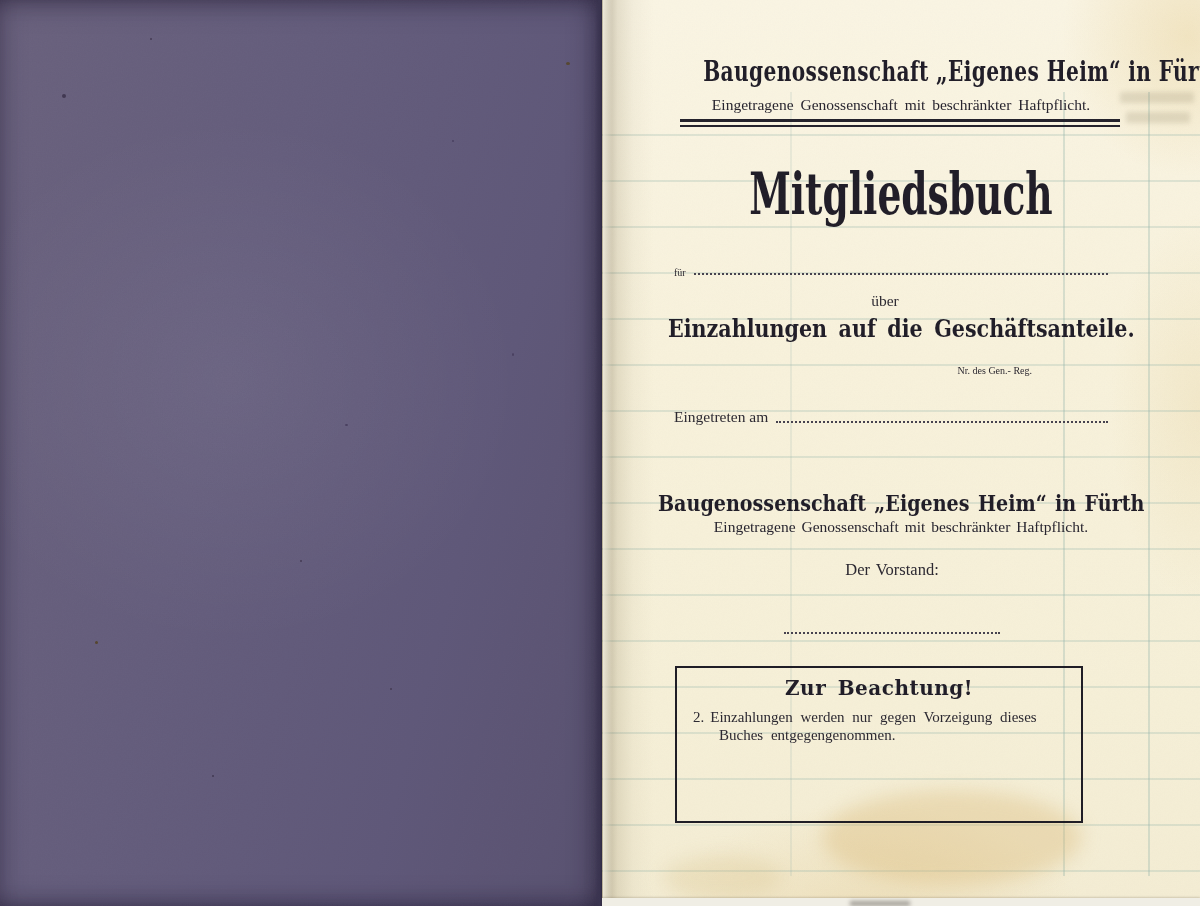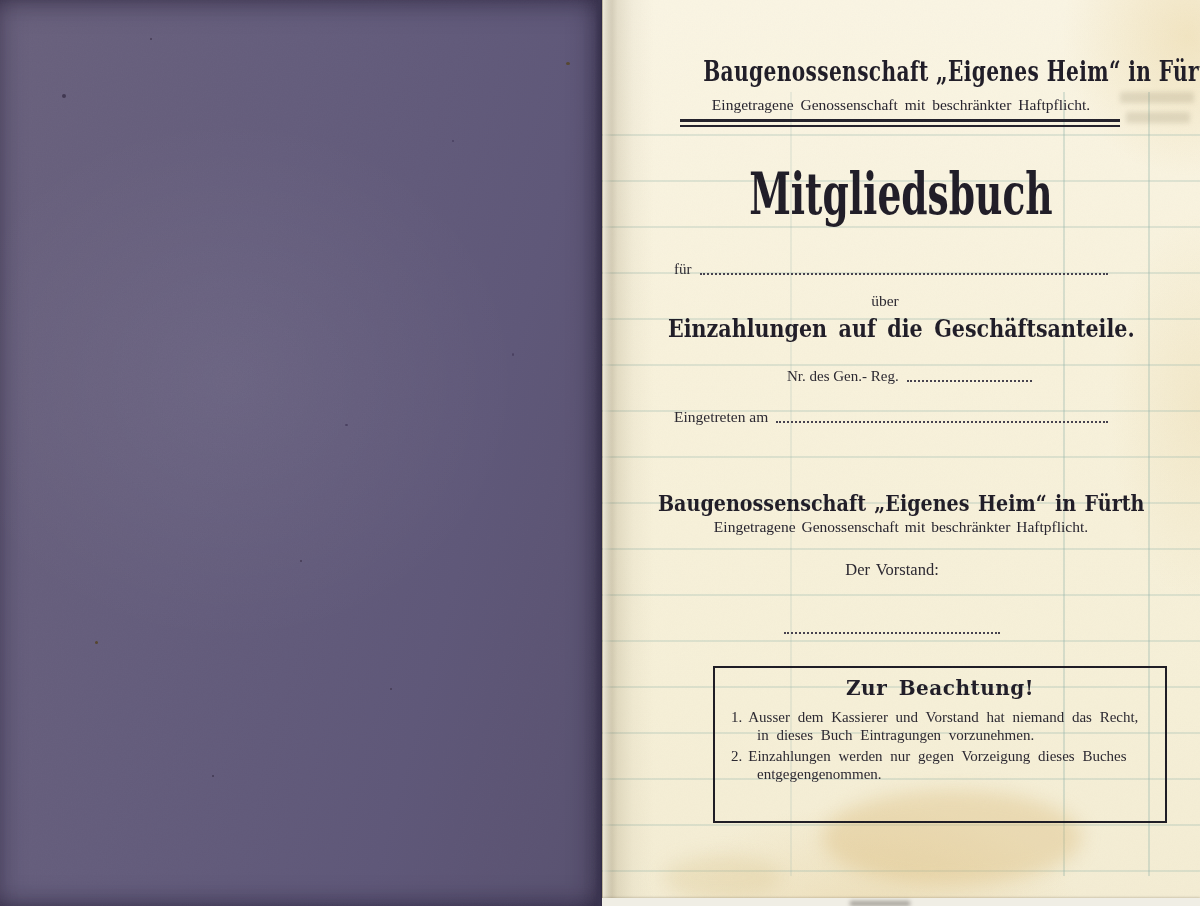--- a/index.html
+++ b/index.html
@@ -56,41 +56,41 @@
 
   .hdr1 { top:55px; font-size:28px; }
   .hdr1 .condense { transform:scaleX(.72); letter-spacing:.5px; }
   .hdr2 { top:96px; font-size:15.5px; word-spacing:3px; color:#26232e; }
   .dbl-rule { top:119px; left:78px; width:440px; height:8px;
     border-top:3px solid #23212b; border-bottom:2px solid #23212b; }
 
   .title { top:160px; font-size:57px; }
   .title .condense { transform:scaleX(.66); }
 
-  .dotrow { position:absolute; display:flex; align-items:flex-end; font-size:15px; color:#2a2730; }
+  .dotrow { position:absolute; display:flex; align-items:flex-end; font-size:10px; color:#2a2730; }
   .leader { flex:1; border-bottom:2px dotted #45414e; margin:0 0 3px 8px; height:1px; }
   .row-fuer { top:258px; left:72px; right:92px; height:20px; }
-  .row-genreg { top:365px; left:185px; width:245px; height:20px; }
+  .row-genreg { top:365px; left:185px; width:245px; height:20px;flex-direction:column; }
   .row-eingetreten { top:406px; left:72px; right:92px; height:20px; font-size:15.5px; }
 
   .ueber { top:292px; left:0; width:566px; text-align:center; font-size:15.5px; }
   .subtitle { top:314px; font-size:24px; }
   .subtitle .condense { transform:scaleX(.86); word-spacing:5px; }
 
   .eintritt { top:448px; font-size:16px; word-spacing:2px; }
   .eintritt b { font-weight:700; }
 
   .org1 { top:490px; font-size:22.5px; }
   .org1 .condense { transform:scaleX(.85); word-spacing:2px; }
   .org2 { top:518px; font-size:15.5px; word-spacing:2px; color:#26232e; }
   .vorstand { top:560px; left:0; width:580px; text-align:center; font-size:16.5px; word-spacing:2px; }
   .sigline { top:622px; left:182px; width:216px; height:12px; border-bottom:2px dotted #45414e; }
 
   
-  .notice { top:666px; left:73px; width:454px; height:157px; border:2.5px solid #1d1b24; padding:8px 0 0 0;margin-left:38px; }
+  .notice { top:666px; left:73px; width:408px; height:157px; border:2.5px solid #1d1b24; padding:8px 0 0 0; }
   .notice-title { text-align:center; font-family:"DejaVu Serif",serif; font-weight:700;
     font-size:20px; letter-spacing:.5px; word-spacing:4px; color:#1f1c27; }
   .notice-list { margin:9px 24px 0 16px; }
   .notice-item { font-size:15px; line-height:17.5px; word-spacing:4px; color:#2a2730;
     padding-left:26px; text-indent:-26px; margin-bottom:4px; }
   .notice-item .num { padding-right:6px; }
 </style>
 </head>
 <body>
 
@@ -168,21 +168,20 @@
       <span class="condense">Baugenossenschaft „Eigenes Heim“ in Fürth</span>
     </div>
     <div class="abs ctr org2">Eingetragene Genossenschaft mit beschränkter Haftpflicht.</div>
 
     <div class="abs vorstand">Der Vorstand:</div>
     <div class="abs sigline"></div>
 
     <div class="abs notice">
       <div class="notice-title">Zur Beachtung!</div>
       <div class="notice-list">
-        <div class="notice-item"><span class="num">1.</span><span>Ausser dem Kassierer und Vorstand hat niemand das Recht, in dieses Buch Eintragungen vorzunehmen.</span></div>
         <div class="notice-item"><span class="num">2.</span><span>Einzahlungen werden nur gegen Vorzeigung dieses Buches entgegengenommen.</span></div>
       </div>
     </div>
 
     <svg class="grain" width="598" height="906" style="opacity:.5">
       <filter id="gPage">
         <feTurbulence type="fractalNoise" baseFrequency="0.75" numOctaves="2" stitchTiles="stitch"></feTurbulence>
         <feColorMatrix type="matrix" values="0 0 0 0 0.45  0 0 0 0 0.40  0 0 0 0 0.28  0 0 0 0.07 0"></feColorMatrix>
       </filter>
       <rect width="598" height="906" filter="url(#gPage)"></rect>

